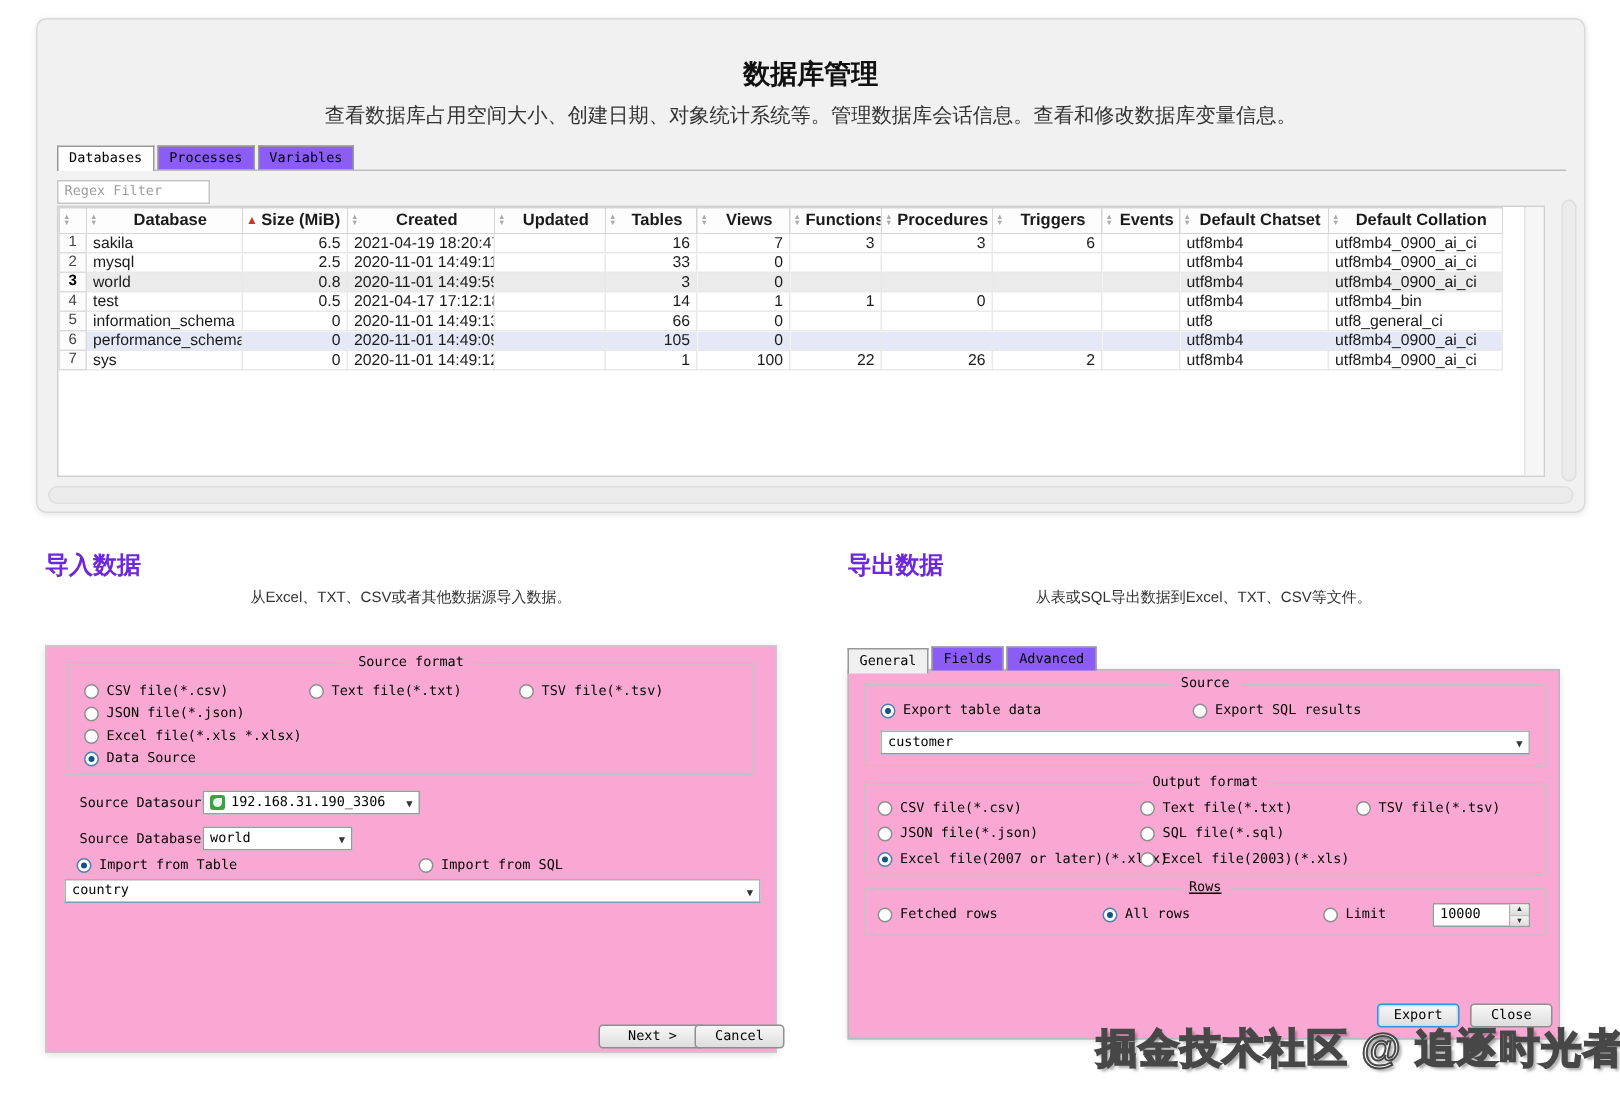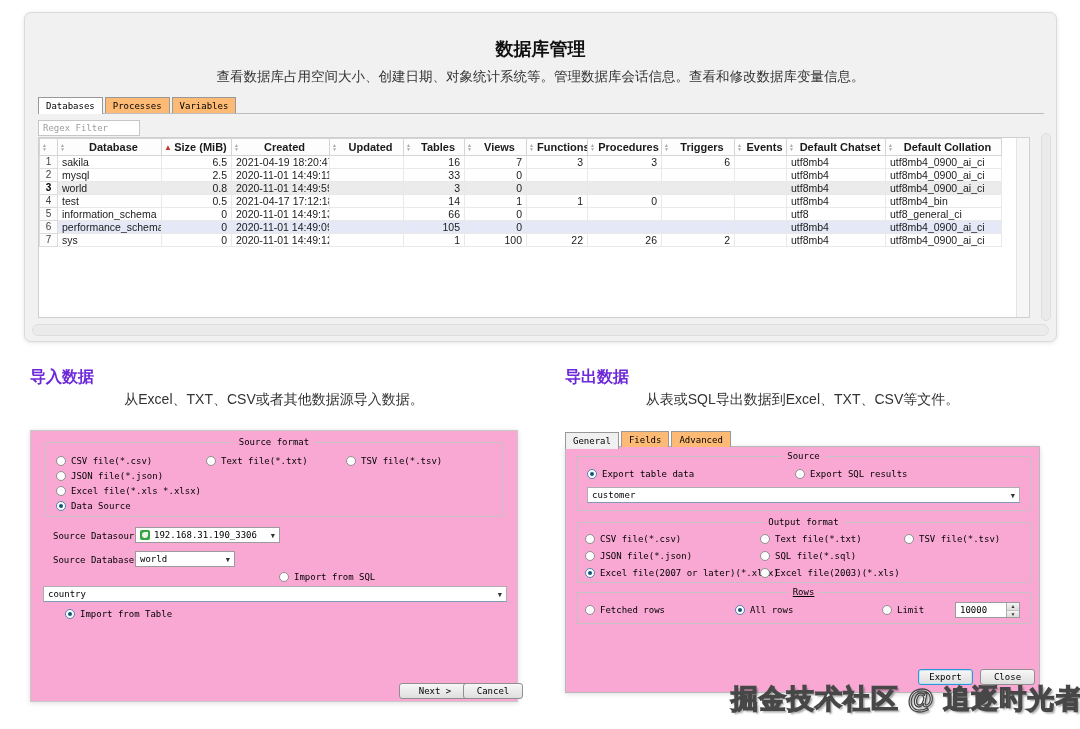--- a/index.html
+++ b/index.html
@@ -15,21 +15,21 @@
   .panel-title { left:0; right:0; top:24px; text-align:center;
     font-size:18px; font-weight:bold; color:#111; }
   .panel-subtitle { left:0; right:0; top:55px; text-align:center;
     font-size:13.5px; color:#333; }
 
   .dlg, .tab, .btn { font-family:"DejaVu Sans Mono",monospace; font-size:9px; color:#000; }
 
   .tabbar { display:flex; align-items:flex-end; border-bottom:1px solid #bdbdbd; }
   .tabbar-top { left:13px; top:83px; width:1006px; height:18px; }
   .tab { padding:3px 7px 2px 7px; border:1px solid #989898; border-bottom:none;
-    background:#fdba74; margin-right:2px; margin-bottom:0; position:relative; cursor:default; }
+    background:#8b5cf6; margin-right:2px; margin-bottom:0; position:relative; cursor:default; }
   .tab.active { background:#fff; margin-bottom:-1px; padding-bottom:3px; z-index:2; }
 
   .filter { left:13px; top:107px; width:102px; height:16px; border:1px solid #c6c6c6;
     background:#fff; font-family:"DejaVu Sans Mono",monospace; font-size:9px; padding:0 4px; }
   .filter::placeholder { color:#9d9d9d; }
 
   .table-wrap { left:13px; top:124px; width:992px; height:181px;
     background:#fff; border:1px solid #cfcfcf; overflow:hidden; }
   .vscroll-inner { position:absolute; right:0; top:0; bottom:0; width:13px;
     background:#f6f6f6; border-left:1px solid #e3e3e3; }
@@ -52,21 +52,21 @@
   tr.row-gray td { background:#ebebeb; }
   tr.row-blue td { background:#e4e8f7; }
   .sort { position:absolute; left:2px; top:50%; transform:translateY(-50%);
     display:inline-flex; flex-direction:column; font-size:5px; line-height:4px; color:#a9a9a9; }
   .sort::before { content:"▲"; } .sort::after { content:"▼"; }
   .sort.sorted { color:#c0392b; font-size:8px; line-height:7px; }
   .sort.sorted::after { content:""; }
 
   
   .sec-title { text-align:left; font-size:16px; font-weight:bold; color:#6d28d9; }
-  .sec-sub { text-align:center; font-size:14px; color:#333; }
+  .sec-sub { text-align:center; font-size:10px; color:#333; }
 
   
   .dialog { background:#f9a8d4; border:1px solid #c9c9c9; box-shadow:0 1px 5px rgba(0,0,0,0.14); }
   .import-dialog { left:30px; top:430px; width:488px; height:272px; }
   .export-dialog { left:565px; top:446px; width:475px; height:247px; border-color:#b9b9b9; }
   .export-tabbar { left:565px; top:429px; width:475px; height:18px; z-index:3; border-bottom:none; }
   .export-tabbar .tab.active { background:#f0f0f0; margin-bottom:-2px; }
 
   fieldset.grp { position:absolute; border:1px solid #c3c3c3; border-radius:2px; }
   fieldset.grp legend { margin:0 auto; padding:0 5px; font-family:"DejaVu Sans Mono",monospace;
@@ -313,21 +313,21 @@
     <span>192.168.31.190_3306</span>
     <span class="arrow">▼</span>
   </div>
 
   <div class="lbl" style="left:22px; top:124px;">Source Database:</div>
   <div class="combo" style="left:104px; top:120px; width:100px;">
     <span>world</span>
     <span class="arrow">▼</span>
   </div>
 
-  <div class="ri" style="left:34px; top:141px;margin-top:37px;">
+  <div class="ri" style="left:20px; top:141px;">
     <span class="radio checked"></span>
     <span class="dlg">Import from Table</span>
   </div>
   <div class="ri" style="left:248px; top:141px;">
     <span class="radio"></span>
     <span class="dlg">Import from SQL</span>
   </div>
 
   <div class="combo flat" style="left:12px; top:155px; width:464px;">
     <span>country</span>

